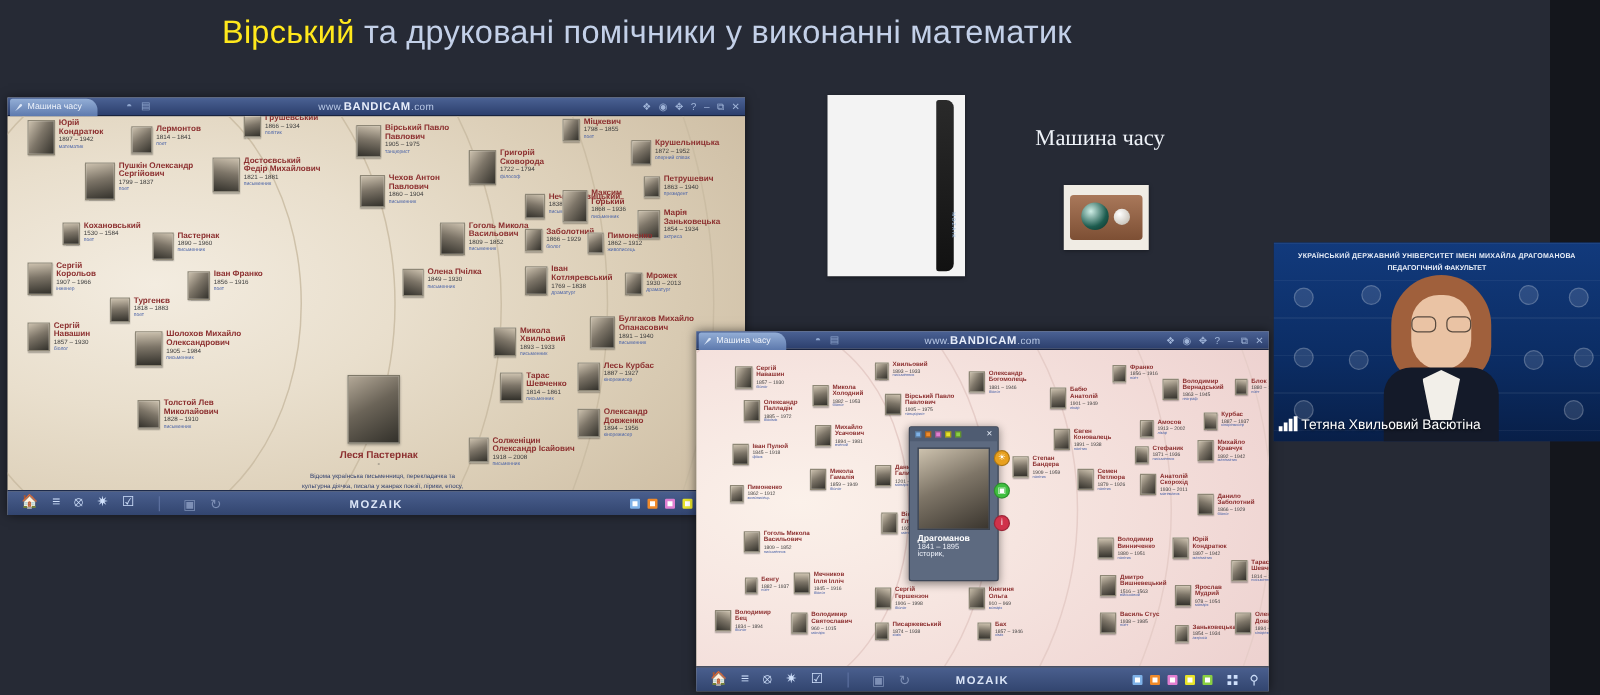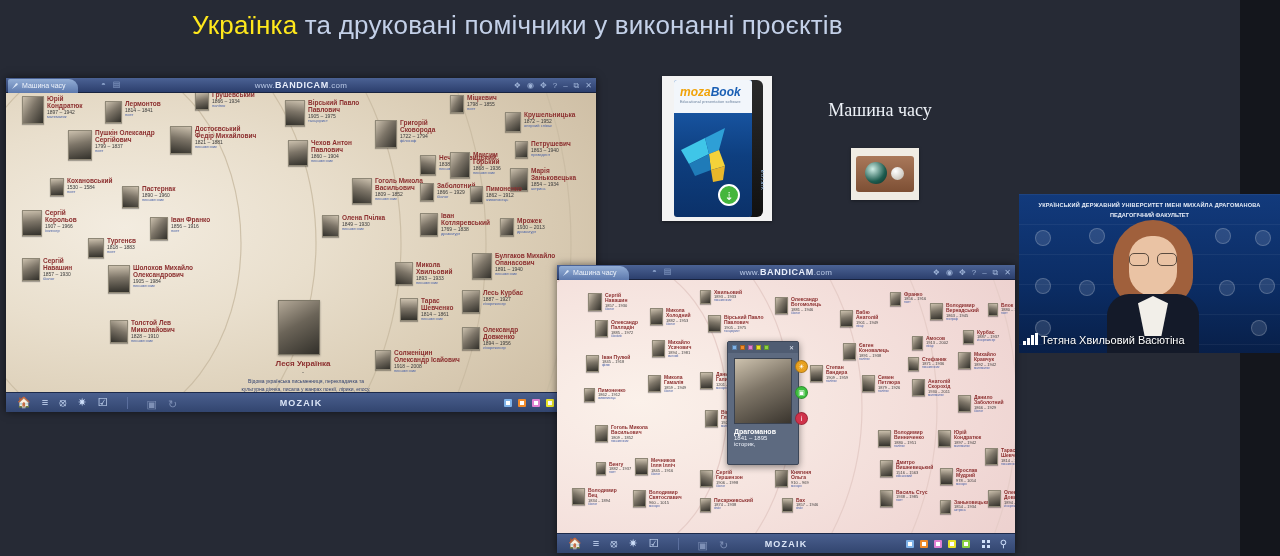--- a/index.html
+++ b/index.html
@@ -167,21 +167,21 @@
      text-shadow:0 1px 2px rgba(0,0,0,.8); }
   #v-sig { position:absolute; left:4px; bottom:8px; display:flex; align-items:flex-end; gap:1.5px; height:12px; }
   #v-sig b { display:block; width:2.5px; background:#fff; }
 </style>
 </head>
 <body>
 
 <div id="slide">
 
   <div id="slide-title">
-    <span class="hl">Українка</span><span> та друковані помічники  у  виконанні  проєктів</span>
+    <span class="hl">Вірський</span><span> та друковані помічники  у  виконанні  математик</span>
   </div>
 
   <div class="mz-win w1" id="win1" style="left:6px; top:78px; width:590px; height:334px;">
 
     <div class="mz-title">
       <div class="mz-tab">Машина часу</div>
       <div class="mz-extra">
         <i>◓</i>
         <i>▤</i>
       </div>
@@ -644,21 +644,21 @@
               </div>
               <div class="yr">1918 – 2008</div>
               <div class="oc">письменник</div>
             </div>
           </div>
         </div>
 
       <div id="lesya-photo">
           <em></em>
         </div>
-      <div id="lesya-name">Леся Українка</div>
+      <div id="lesya-name">Леся Пастернак</div>
       <div id="lesya-dash">-</div>
       <div id="lesya-desc">Відома українська письменниця, перекладачка та культурна діячка, писала у жанрах поезії, лірики, епосу, драми, прози, публіцистики.</div>
 
     </div>
 
     <div class="mz-toolbar">
       <div class="tb-left">
         <i>🏠</i>
         <i>≡</i>
         <i>⦻</i>
@@ -1305,33 +1305,20 @@
     <div class="nm">Драгоманов</div>
     <div class="yr">1841 – 1895</div>
     <div class="oc">історик,</div>
     <span class="side-btn" style="top:18px;background:#e8a01e;">☀</span>
     <span class="side-btn" style="top:44px;background:#3fbf3f;">▣</span>
     <span class="side-btn" style="top:70px;background:#d0324a;">ℹ</span>
   </div>
 
   <div id="mozabook">
     <div id="mb-spine"></div>
-    <div id="mb-face">
-      <div class="band"></div>
-      <div class="logo"><i>moza</i><span>Book</span></div>
-      <div class="sub">Educational presentation software</div>
-      <svg class="bird" viewBox="0 0 66 64">
-        <polygon points="2,30 26,18 30,34 10,44" fill="#3fc6e8"></polygon>
-        <polygon points="26,18 46,8 40,30 30,34" fill="#2e9fd6"></polygon>
-        <polygon points="30,34 40,30 46,46 32,50" fill="#f4d23a"></polygon>
-        <polygon points="10,44 30,34 32,50 16,56" fill="#1f7bb8"></polygon>
-        <polygon points="32,50 46,46 44,60 34,62" fill="#e8b62a"></polygon>
-      </svg>
-      <div class="dl">⇣</div>
-    </div>
     <div id="mb-vert">MOZAIK</div>
   </div>
 
   <div id="mc-label">Машина часу</div>
   <div id="mc-icon">
     <div class="body"></div>
     <div class="lens"></div>
     <div class="knob"></div>
   </div>
 </div>

